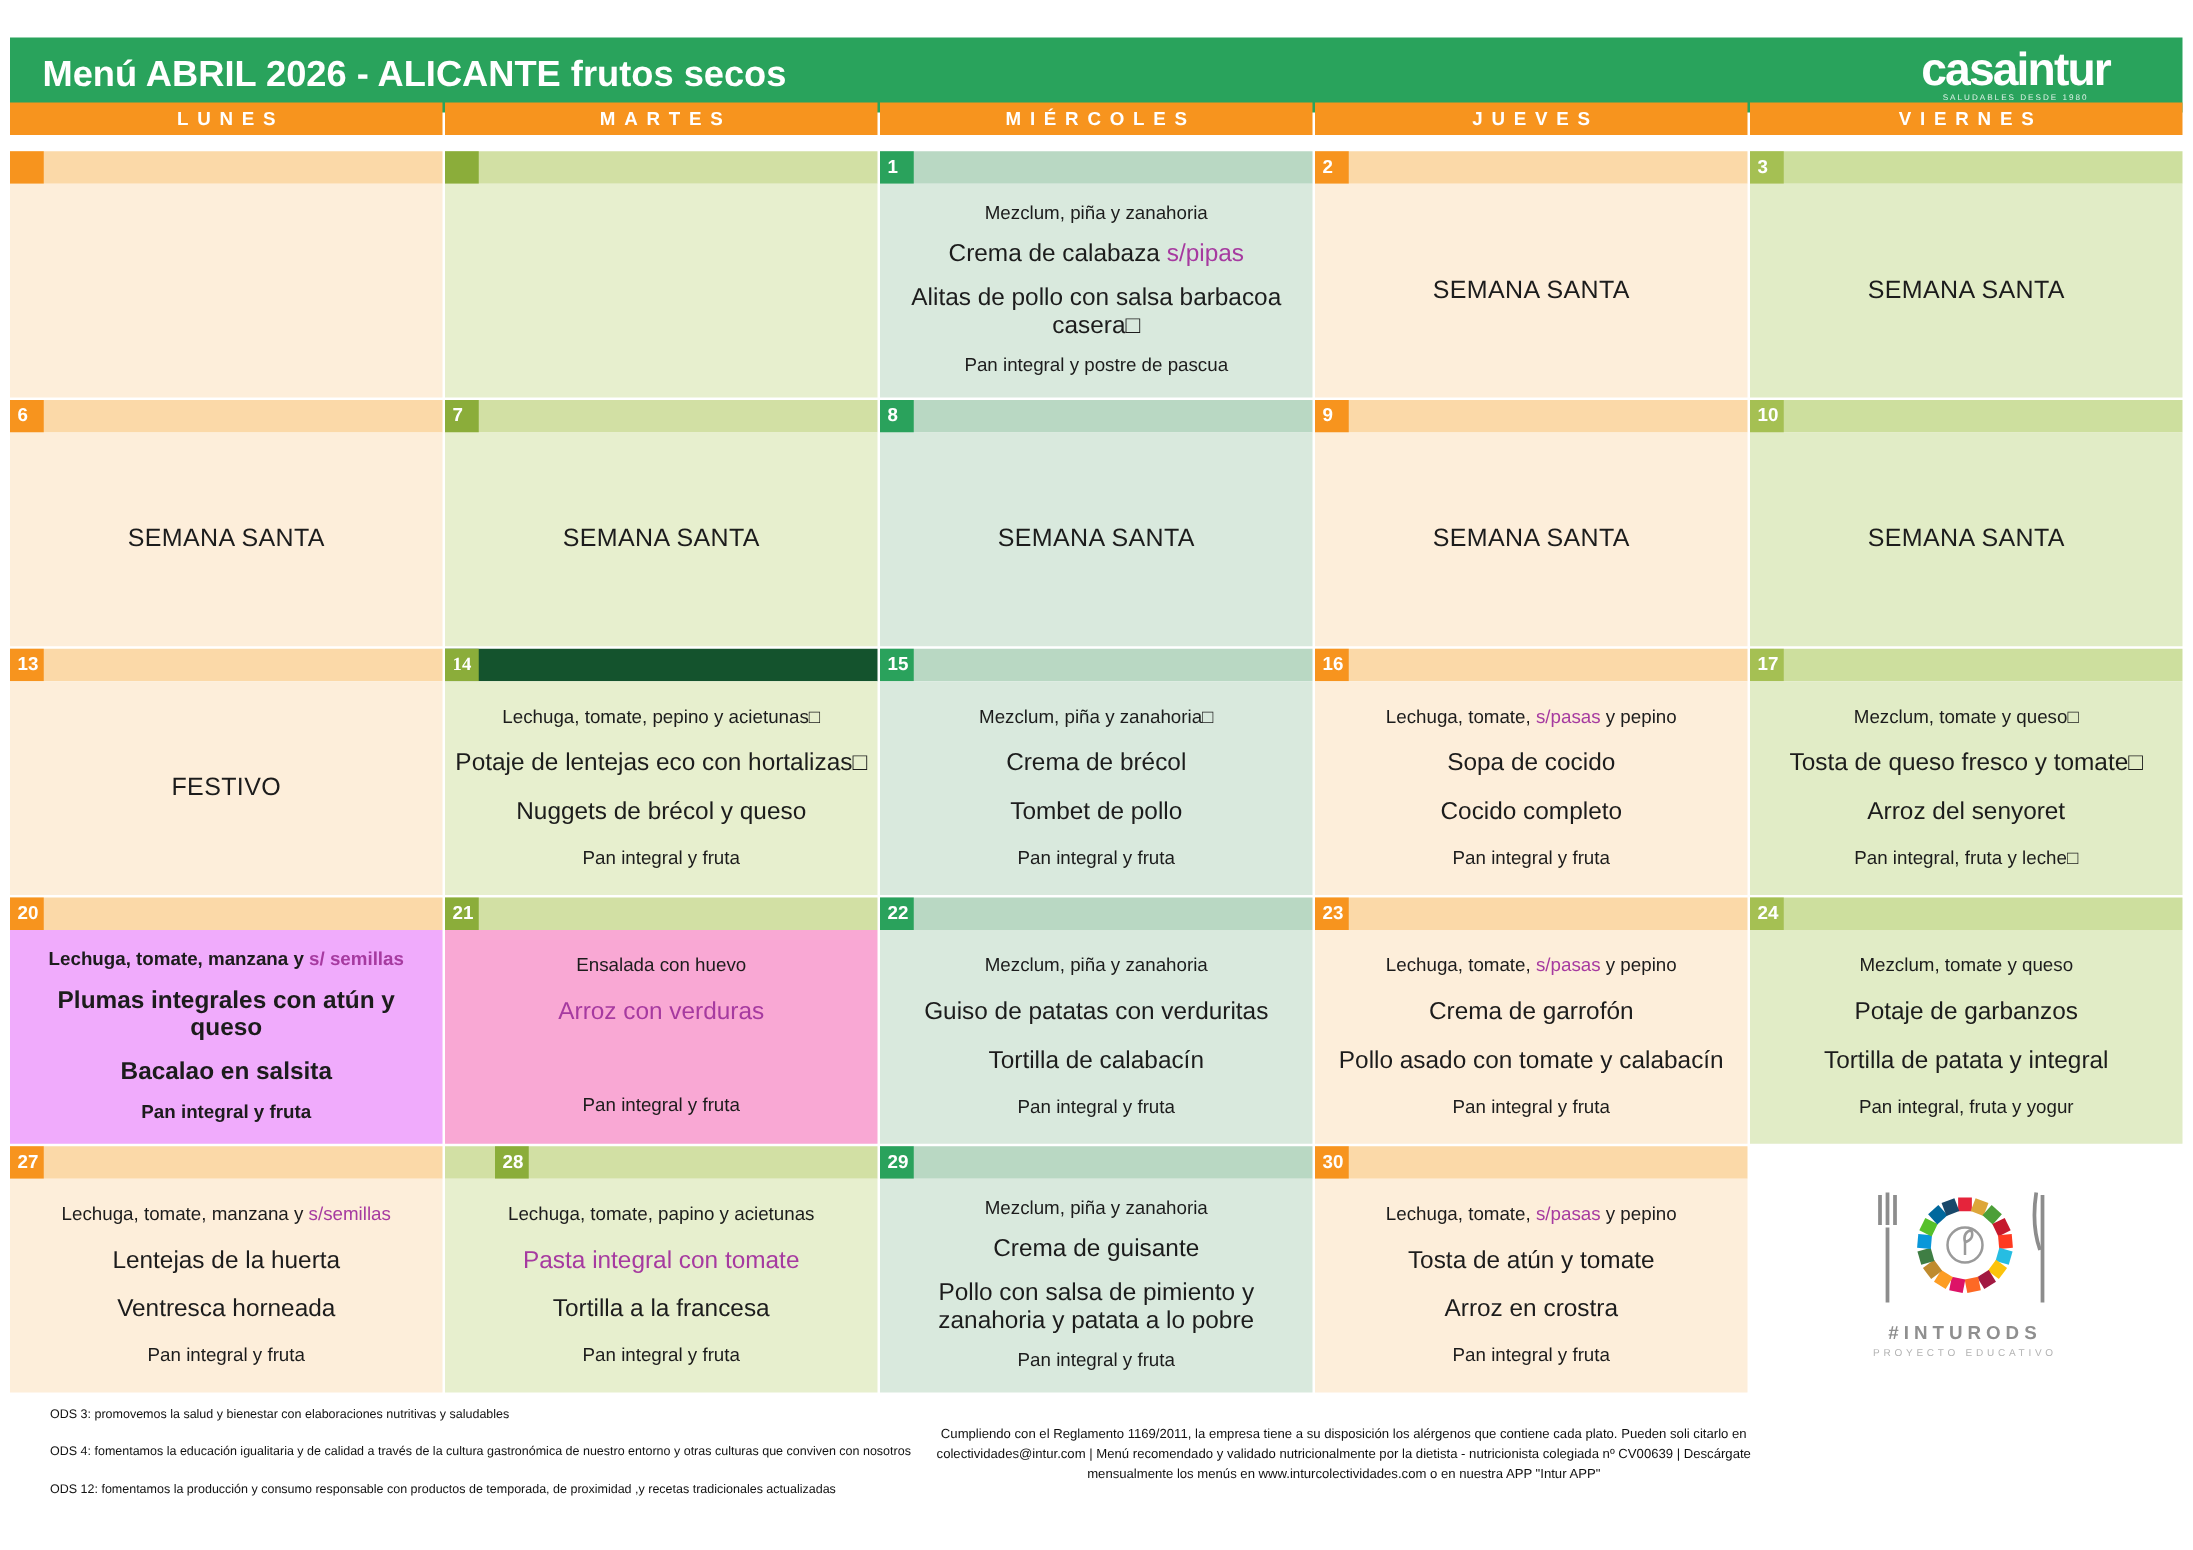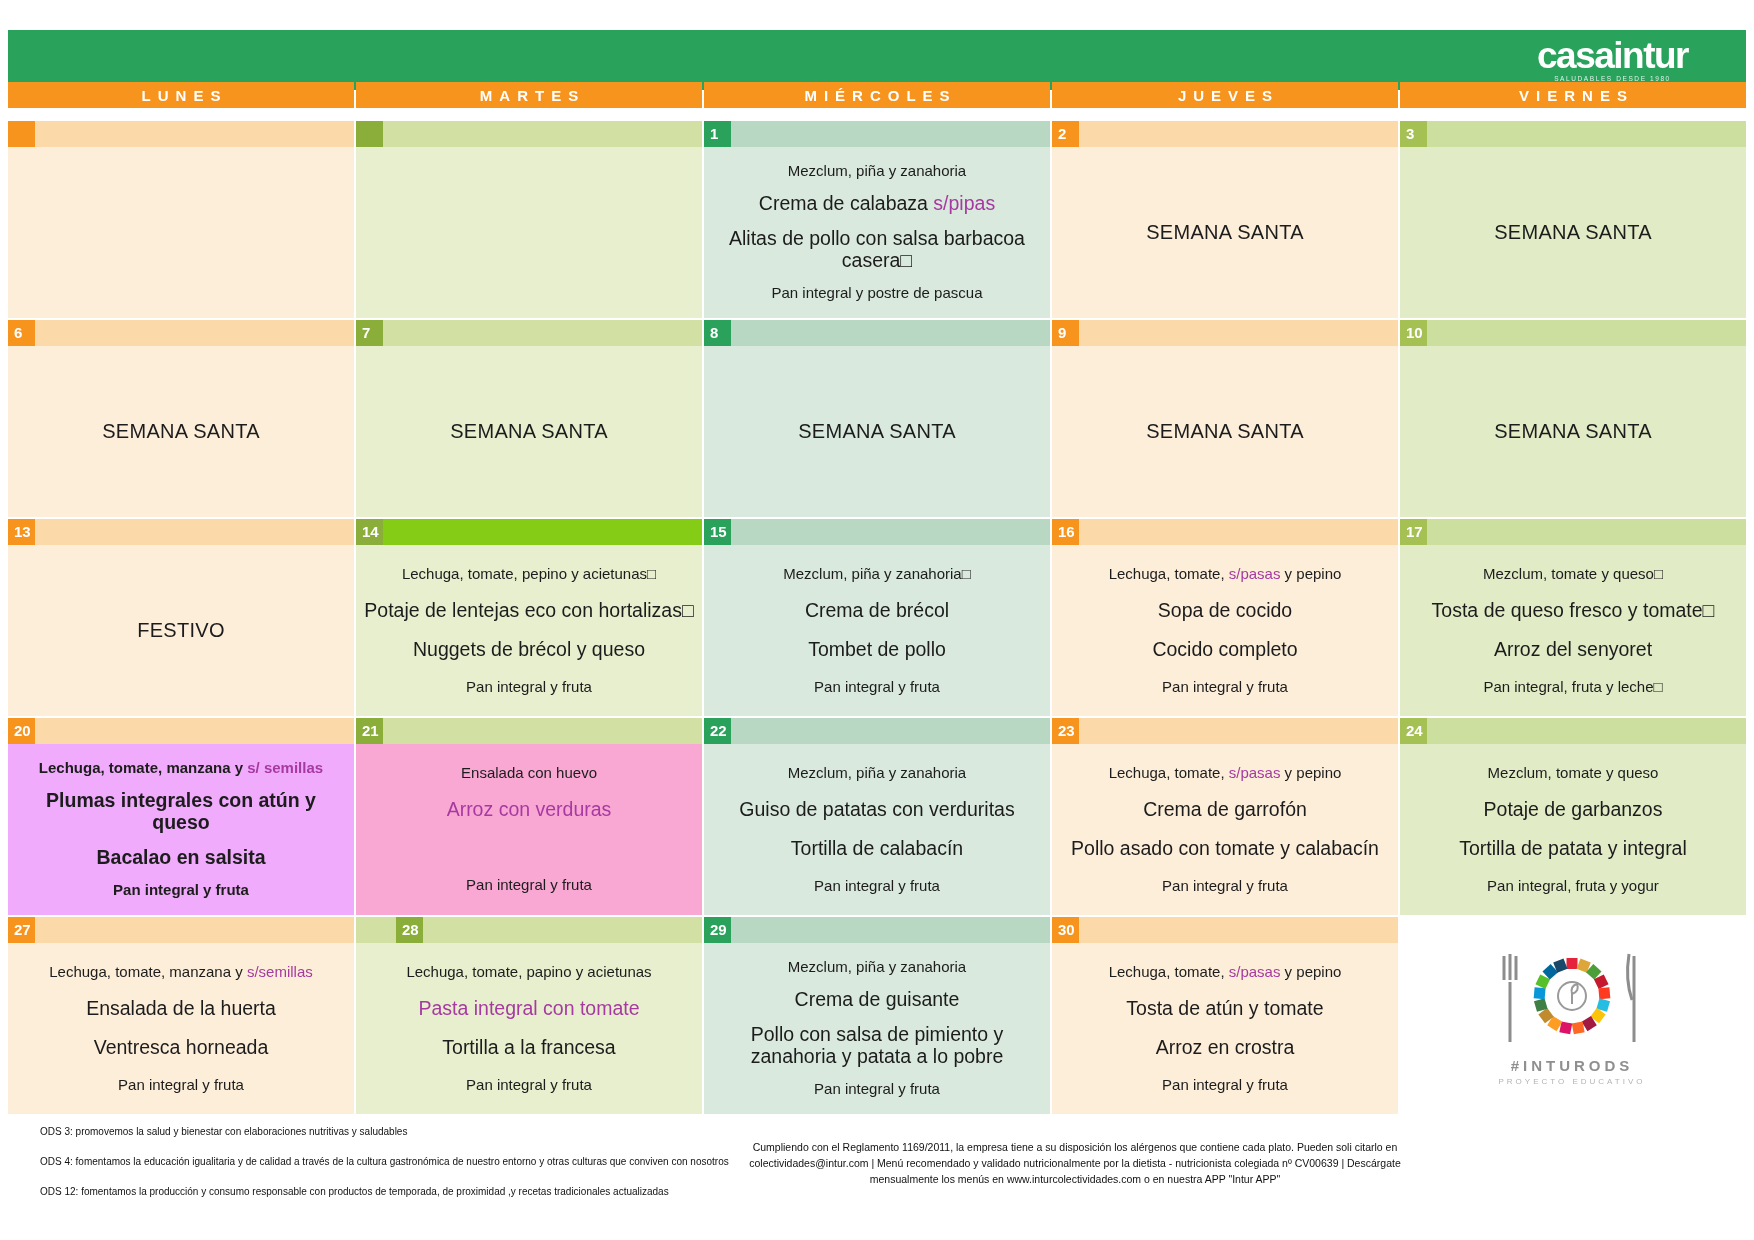--- a/index.html
+++ b/index.html
@@ -46,20 +46,21 @@
   .ods-list div{margin-bottom:19px;white-space:nowrap;}
   .legal{position:absolute;left:740px;top:1140px;width:670px;text-align:center;
          font-size:10.5px;line-height:1.5;color:#111;}
 </style>
 </head>
 <body>
 
 <div class="page">
 
   <div class="titlebar">
+    <div class="page-title">Menú ABRIL 2026 - ALICANTE frutos secos</div>
     <div class="brand">
       <div class="brand-name">casaintur</div>
       <div class="brand-tag">SALUDABLES DESDE 1980</div>
     </div>
   </div>
 
   <div class="dayheader">
     <div class="dh">LUNES</div>
     <div class="dh">MARTES</div>
     <div class="dh">MIÉRCOLES</div>
@@ -154,21 +155,21 @@
       <div class="week-row">
         <div class="day-cell">
           <div class="strip" style="background: rgb(251, 217, 168);">
             <div class="badge" style="background: rgb(247, 148, 30);">13</div>
           </div>
           <div class="cell-body label" style="background: rgb(253, 238, 218);">
             <div class="label-text">FESTIVO</div>
           </div>
         </div>
         <div class="day-cell">
-          <div class="strip" style="background: #84cc16;">
+          <div class="strip" style="background: #14532d; font-family: Liberation Serif, serif;">
             <div class="badge" style="background: rgb(139, 173, 58);">14</div>
           </div>
           <div class="cell-body" style="background: rgb(231, 239, 206);">
             <div class="line sm"><span>Lechuga, tomate, pepino y acietunas□</span></div>
             <div class="line lg"><span>Potaje de lentejas eco con hortalizas□</span></div>
             <div class="line lg"><span>Nuggets de brécol y queso</span></div>
             <div class="line sm"><span>Pan integral y fruta</span></div>
           </div>
         </div>
         <div class="day-cell">
@@ -262,21 +263,21 @@
           </div>
         </div>
       </div>
       <div class="week-row">
         <div class="day-cell">
           <div class="strip" style="background: rgb(251, 217, 168);">
             <div class="badge" style="background: rgb(247, 148, 30);">27</div>
           </div>
           <div class="cell-body" style="background: rgb(253, 238, 218);">
             <div class="line sm"><span>Lechuga, tomate, manzana y </span><span class="purple">s/semillas</span></div>
-            <div class="line lg"><span>Ensalada de la huerta</span></div>
+            <div class="line lg"><span>Lentejas de la huerta</span></div>
             <div class="line lg"><span>Ventresca horneada</span></div>
             <div class="line sm"><span>Pan integral y fruta</span></div>
           </div>
         </div>
         <div class="day-cell">
           <div class="strip" style="background: rgb(210, 224, 164); padding-left: 40px;">
             <div class="badge" style="background: rgb(139, 173, 58);">28</div>
           </div>
           <div class="cell-body" style="background: rgb(231, 239, 206);">
             <div class="line sm"><span>Lechuga, tomate, papino y acietunas</span></div>

